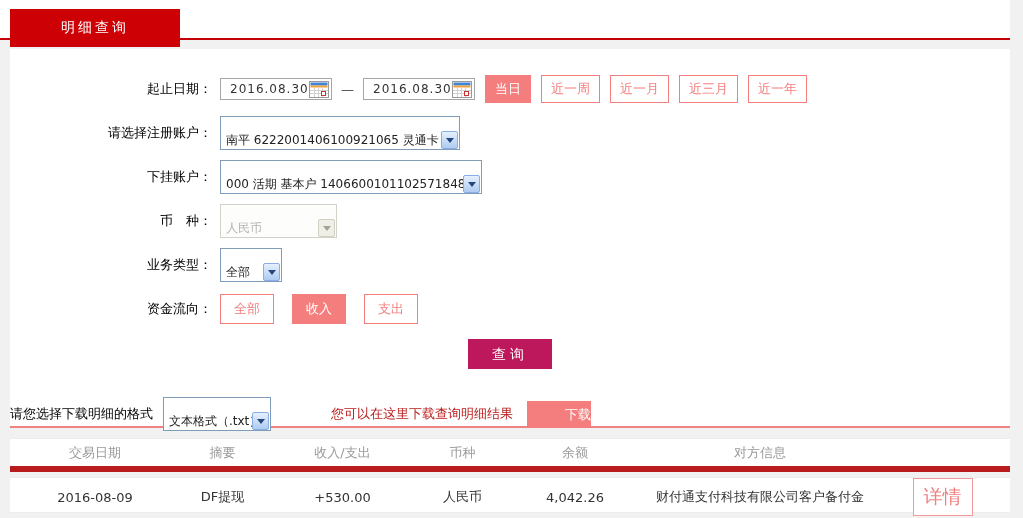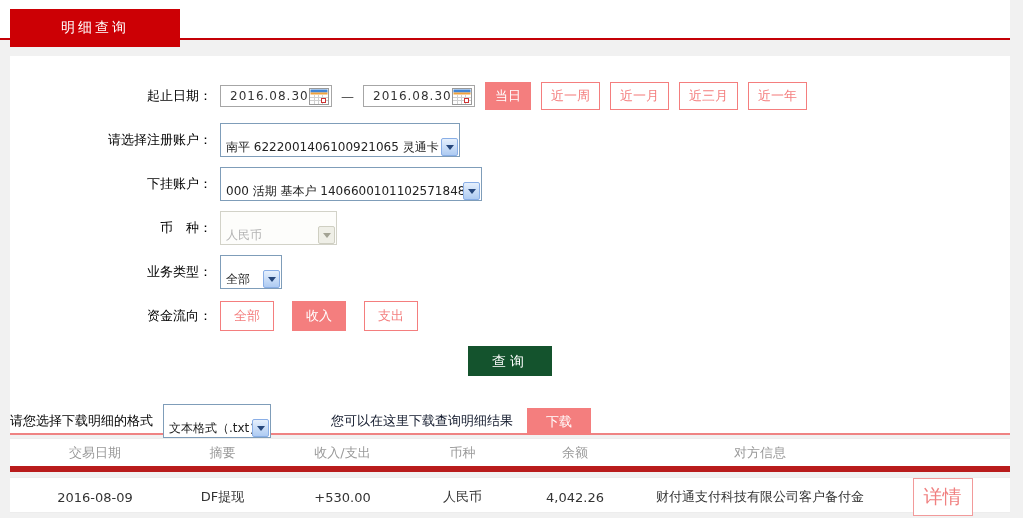--- a/index.html
+++ b/index.html
@@ -20,21 +20,20 @@
   .tab {
     position:absolute; left:10px; top:9px; width:170px; height:38px;
     background:#cc0005; color:#fff; font-size:14px; letter-spacing:3px;
     display:flex; align-items:center; justify-content:center; cursor:pointer;
   }
   
   .card {
     position:absolute; top:49px; left:10px; width:1000px; height:379px;
     background:#fff; border-bottom:2px solid #ef8383;
     padding-top:26px;
-    margin-top:7px;
   }
   .frow { display:flex; align-items:center; height:28px; margin-bottom:16px; }
   .flabel {
     width:210px; text-align:right; padding-right:8px; color:#000;
     font-size:13px; flex:none; white-space:pre;
   }
   
   .datebox {
     width:112px; height:22px; border:1px solid #a6a6a6; background:#fff;
     display:flex; align-items:center; cursor:text;
@@ -63,30 +62,30 @@
   .tri { width:0; height:0; border:4px solid transparent; border-top:5px solid #26477c; margin-top:4px; }
   .xpsel.disabled { border-color:#d2d2c8; background:#fdfdfb; cursor:default; }
   .xpsel.disabled .sval { color:#b4b4b4; }
   .xpsel.disabled .selbtn { border-color:#cfcfc2; background:#efefe7; }
   .xpsel.disabled .tri { border-top-color:#a3a394; }
   .w240{width:240px}.w262{width:262px}.w117{width:117px}.w62{width:62px}.w108{width:108px}
   
   .qrow { text-align:center; margin-top:15px; }
   .qbtn {
     display:inline-block; width:84px; height:30px; line-height:30px;
-    background:#14532d; color:#fff; font-size:14px; letter-spacing:4px;
+    background:#be185d; color:#fff; font-size:14px; letter-spacing:4px;
     text-align:center; border:none; cursor:pointer;
   }
   
   .dlrow { display:flex; align-items:center; margin-top:28px; font-size:13px; }
   .dlrow .dlabel { color:#000; }
   .dlrow .xpsel { margin-left:10px; }
-  .dlhint { margin-left:60px; color:#0f172a; }
+  .dlhint { margin-left:60px; color:#b91c1c; }
   .dlbtn {
-    margin-left:14px; width:64px; height:27px; line-height:27px; text-align:center;
+    margin-left:14px; width:64px; height:27px; line-height:27px; text-align:right;
     background:#f47e7e; color:#fff; font-size:13px; border:none; cursor:pointer;
   }
   
   .thead, .trow {
     position:absolute; left:10px; width:1000px; background:#fff;
     display:grid; grid-template-columns:170px 85px 155px 85px 140px 230px 1fr;
     align-items:center;
   }
   .thead { top:438px; height:34px; border-top:1px solid #ededed; border-bottom:6px solid #b91c1c; }
   .trow  { top:477px; height:36px; border-top:1px solid #ededed; border-bottom:1px solid #ededed; }

